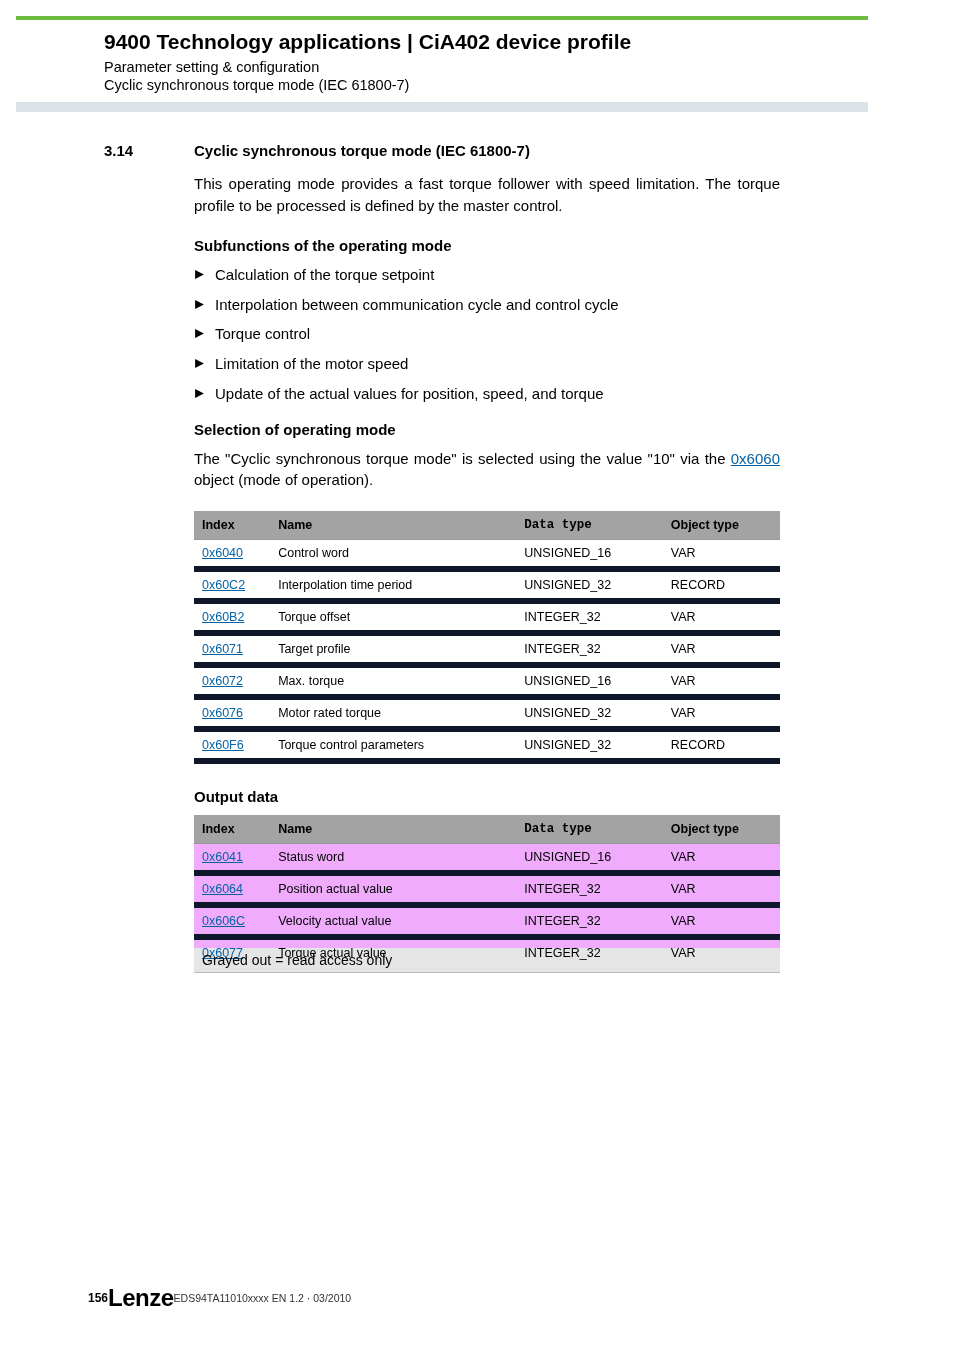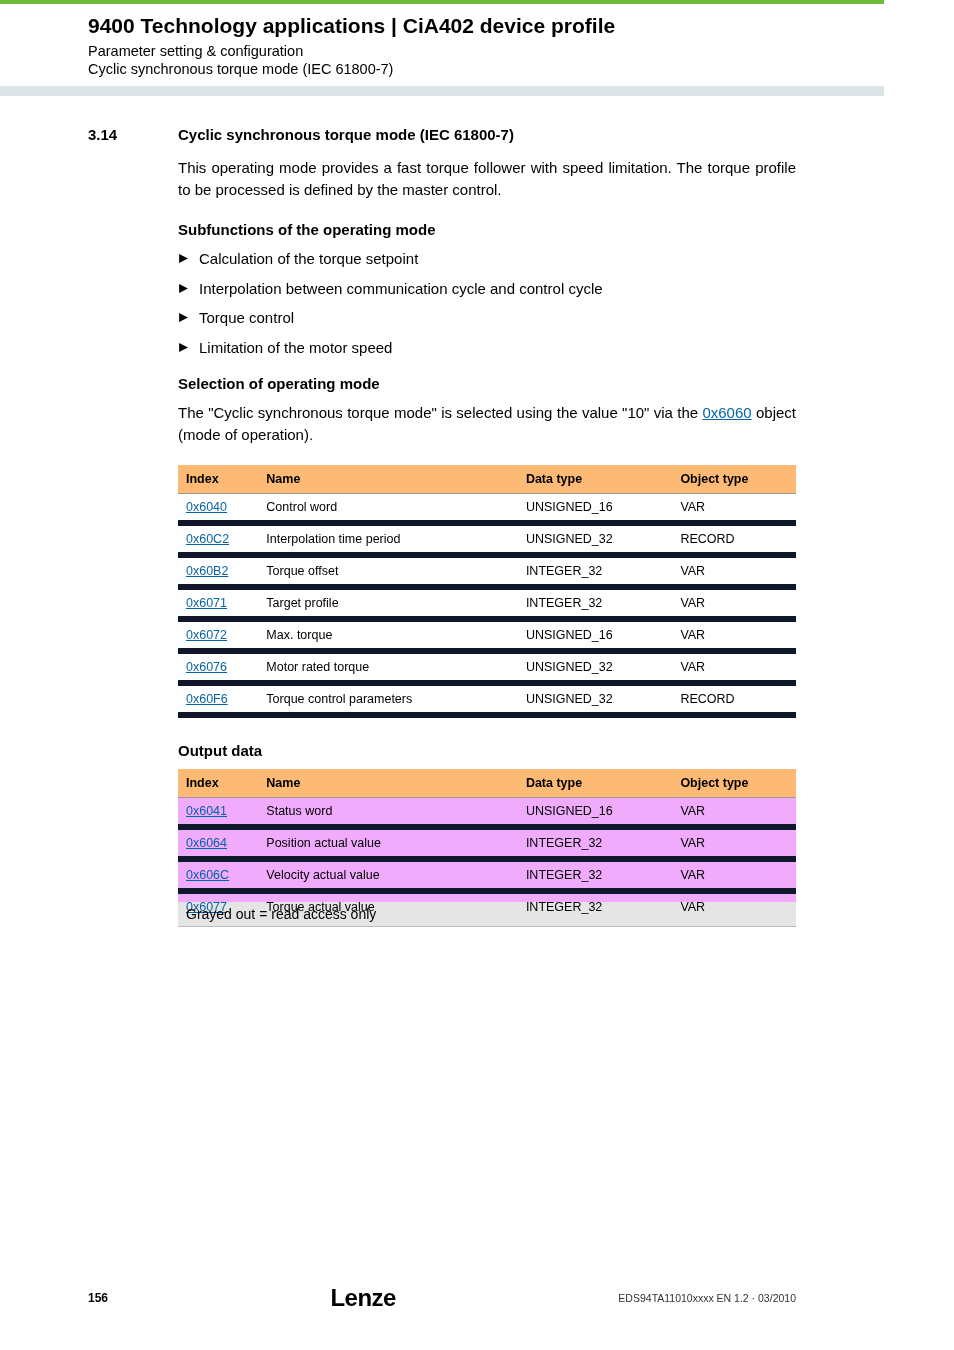--- a/index.html
+++ b/index.html
@@ -1,44 +1,44 @@
 <!DOCTYPE html>
 <html><head>
 <meta charset="utf-8">
 <style>
   * { margin: 0; padding: 0; box-sizing: border-box; }
   body { font-family: -apple-system, "Segoe UI", Arial, sans-serif; background: #fff; color: #000; width: 954px; }
-  .page { width: 884px; height: 1350px; position: relative; padding: 0; }
+  .page { width: 884px; height: 1350px; position: relative; padding: 16px; }
   .accent-bar { height: 4px; background: #6dbb3c; width: 100%; margin-bottom: 10px; }
   .header-block { padding: 0 88px 0 88px; margin-bottom: 6px; }
   .title { font-size: 21px; font-weight: 700; color: #000; margin-bottom: 4px; }
   .subtitle { font-size: 14.5px; color: #000; line-height: 1.25; }
   .gray-bar { height: 10px; background: #dce3e7; width: 100%; margin-top: 8px; margin-bottom: 30px; }
   .content { padding: 0 88px 0 88px; }
   .sec-row { display: flex; margin-bottom: 14px; }
   .sec-num { font-size: 15px; font-weight: 700; width: 90px; flex: 0 0 90px; }
   .sec-title { font-size: 15px; font-weight: 700; }
   .body-text { font-size: 15px; line-height: 1.45; margin-left: 90px; text-align: justify; margin-bottom: 20px; }
   .sub-head { font-size: 15px; font-weight: 700; margin-left: 90px; margin-bottom: 10px; }
   .bullet-list { margin-left: 90px; margin-bottom: 16px; }
   .bullet-item { font-size: 15px; line-height: 1.45; margin-bottom: 8px; display: flex; align-items: flex-start; }
   .bullet-item svg { flex: 0 0 auto; margin-right: 10px; margin-top: 5px; }
   a.link { color: #0563a6; text-decoration: underline; }
   .table-wrap { margin-left: 90px; margin-bottom: 24px; }
   table { border-collapse: collapse; width: 100%; font-size: 12.5px; }
-  th { text-align: left; background: #fdba74; font-weight: 700; padding: 7px 8px; border-bottom: 1px solid #999; }
+  th { text-align: left; background: #a3a3a3; font-weight: 700; padding: 7px 8px; border-bottom: 1px solid #999; }
   td { padding: 6px 8px; border-bottom: 6px solid #0f172a; vertical-align: top; }
   tr.ro td { background: #f0abfc; }
-  .footer { position: absolute; bottom: 38px; left: 0; width: 100%; display: flex; align-items: center; justify-content: space-between; padding: 0 88px; }
+  .footer { position: absolute; bottom: 38px; left: 0; width: 100%; display: flex; align-items: center; justify-content: flex-start; padding: 0 88px; }
   .page-num { font-size: 12px; font-weight: 700; }
   .logo { font-size: 24px; font-weight: 900; letter-spacing: -0.5px; }
   .doc-id { font-size: 10.5px; font-weight: 500; color: #333; }
   .col-idx { width: 13%; }
   .col-name { width: 42%; }
-  .col-dt { width: 25%; }
+  .col-dt { width: 25%; font-family: Liberation Mono, monospace; }
   .col-ot { width: 20%; }
   .note-wrap{margin-left:90px;margin-top:-24px;margin-bottom:24px;}
   .note-cell{font-size:14px;background:#e5e5e5;padding:4px 8px;border-bottom:1px solid #bbb;}
 </style>
 </head>
 <body>
 
 <div class="page">
   <div class="accent-bar"></div>
 
@@ -77,20 +77,26 @@
           <svg width="11" height="11" viewBox="0 0 10 10">
             <polygon points="1,1 9,5 1,9" fill="#000"></polygon>
           </svg>
           <span>Torque control</span>
         </div>
         <div class="bullet-item">
           <svg width="11" height="11" viewBox="0 0 10 10">
             <polygon points="1,1 9,5 1,9" fill="#000"></polygon>
           </svg>
           <span>Limitation of the motor speed</span>
+        </div>
+        <div class="bullet-item">
+          <svg width="11" height="11" viewBox="0 0 10 10">
+            <polygon points="1,1 9,5 1,9" fill="#000"></polygon>
+          </svg>
+          <span>Update of the actual values for position, speed, and torque</span>
         </div>
       </div>
 
     <div class="sub-head">Selection of operating mode</div>
     <div class="body-text">
       <span>The "Cyclic synchronous torque mode" is selected using the value "10" via the </span><a class="link" href="#">0x6060</a><span> object (mode of operation).</span>
     </div>
 
 
 

